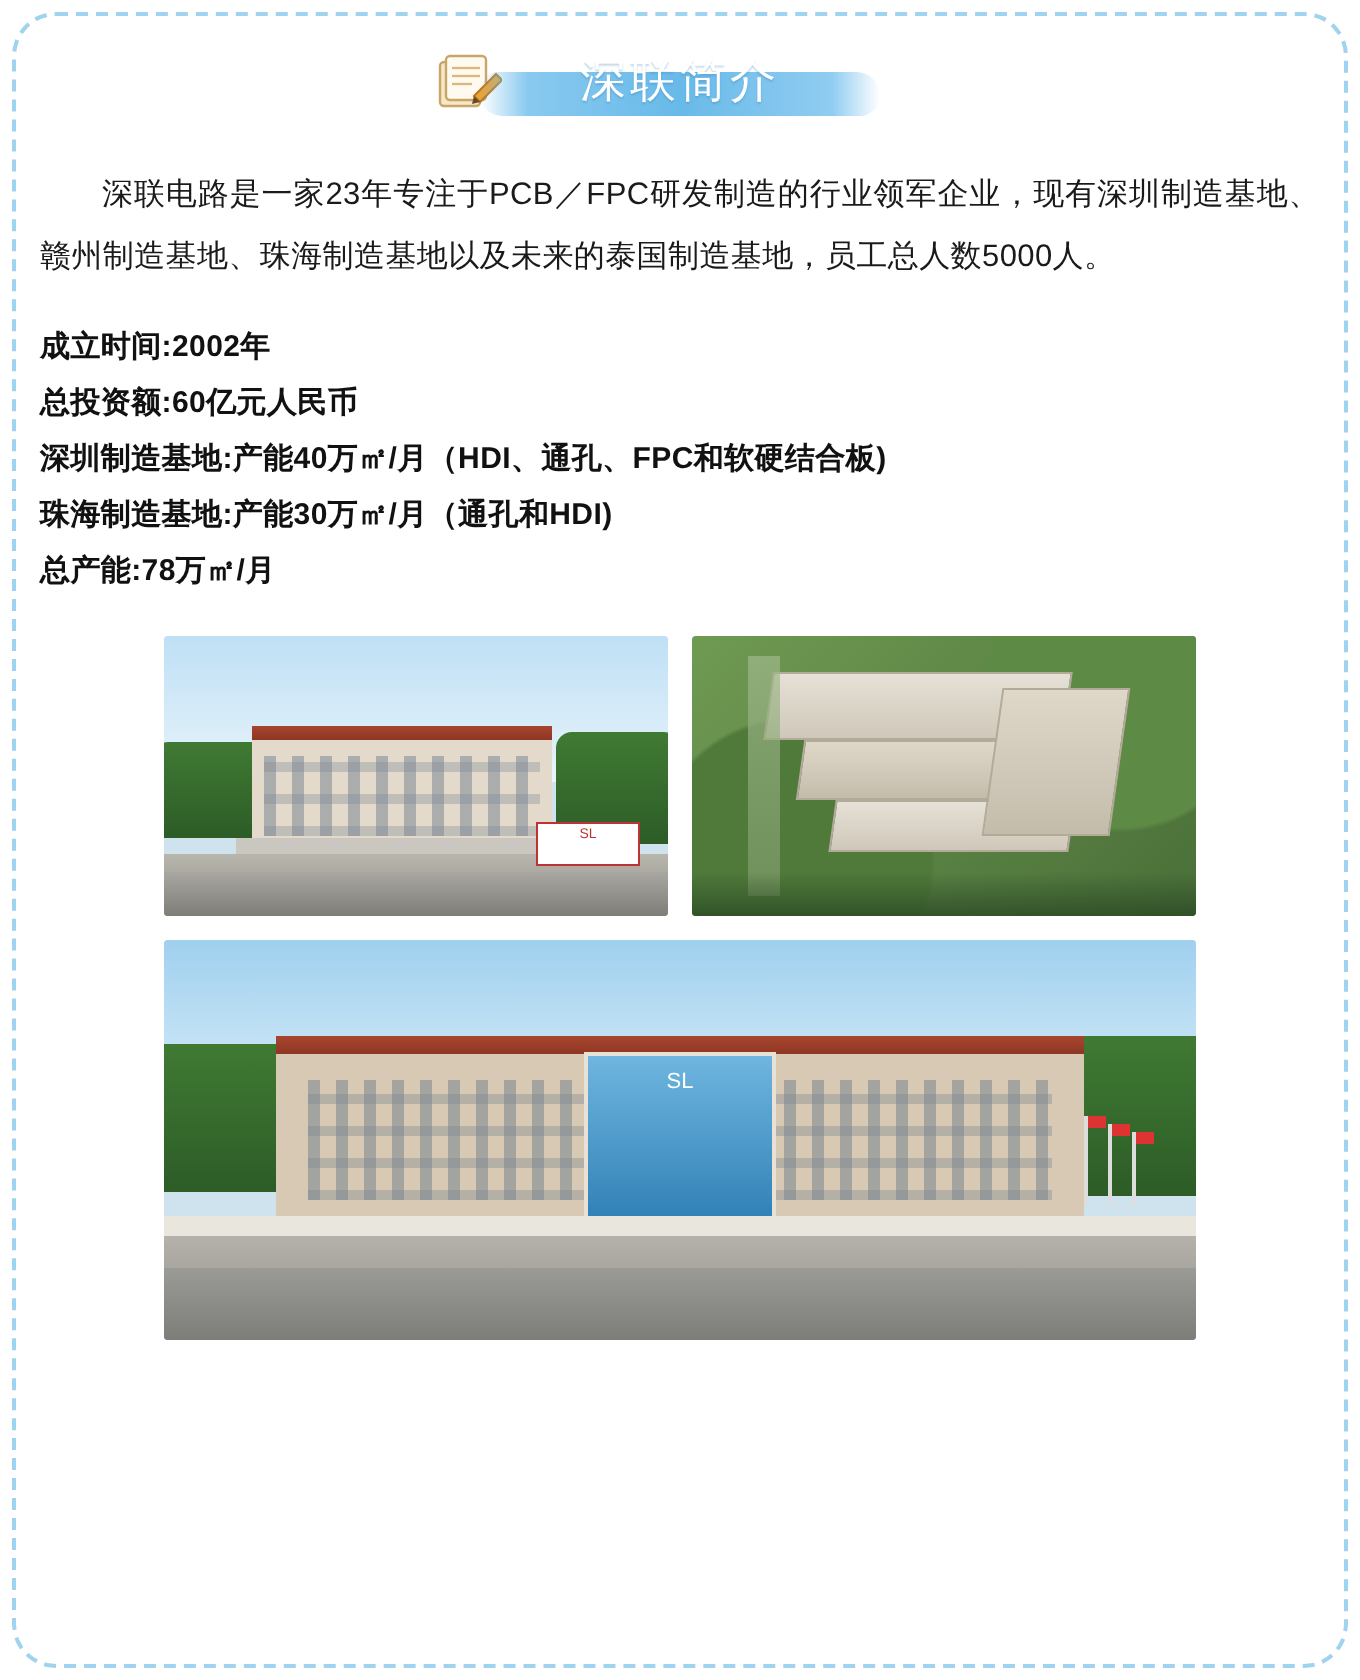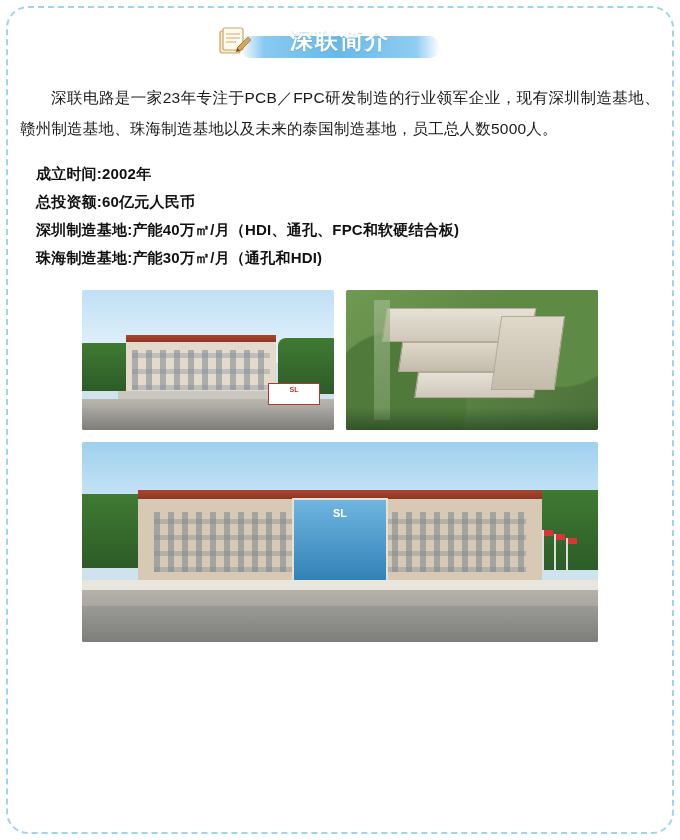--- a/index.html
+++ b/index.html
@@ -53,21 +53,21 @@
     width: 200px;
     height: 22px;
     background: linear-gradient(90deg, rgba(116,192,237,0.0) 0%, rgba(116,192,237,0.85) 12%, rgba(96,182,232,0.95) 50%, rgba(116,192,237,0.8) 88%, rgba(116,192,237,0.0) 100%);
     border-radius: 11px 14px 12px 13px;
     filter: blur(0.3px);
   }
   .title-text {
     position: relative;
     display: inline-block;
     font-size: 23px;
-    font-weight: bold;
+    font-weight: normal;
     color: #ffffff;
     letter-spacing: 2px;
     line-height: 52px;
     text-shadow: 0 1px 1px rgba(60,130,180,0.35);
   }
   .title-icon {
     position: absolute;
     left: 50%;
     margin-left: -123px;
     top: 12px;
@@ -82,21 +82,20 @@
     color: #1a1a1a;
     text-align: justify;
     text-indent: 2em;
     margin: 12px 0 2px 0;
     letter-spacing: 0.2px;
   }
 
   
   .facts {
     margin-top: 16px;
-    margin-left: 16px;
   }
   .fact {
     font-size: 15px;
     line-height: 28px;
     color: #111111;
     font-weight: bold;
     letter-spacing: 0.2px;
   }
 
   
@@ -150,21 +149,21 @@
   .redband {
     position: absolute;
     background: linear-gradient(#a8452f, #8d3724);
   }
   .sign {
     position: absolute;
     background: #ffffff;
     border: 1px solid #b33;
     color: #b33;
     font-size: 7px;
-    font-weight: bold;
+    font-weight: normal;
     text-align: center;
     line-height: 10px;
   }
   .aerial-bg {
     position: absolute; inset: 0;
     background:
       radial-gradient(circle at 20% 80%, #4f7a3a 0 30%, rgba(0,0,0,0) 31%),
       radial-gradient(circle at 85% 20%, #5d8a45 0 28%, rgba(0,0,0,0) 29%),
       linear-gradient(135deg, #6f9a52, #4a6f39);
   }
@@ -210,20 +209,21 @@
       <span class="title-text">深联简介</span>
     </div>
 
     <p class="para">深联电路是一家23年专注于PCB／FPC研发制造的行业领军企业，现有深圳制造基地、赣州制造基地、珠海制造基地以及未来的泰国制造基地，员工总人数5000人。</p>
 
     <div class="facts">
       <div class="fact">成立时间:2002年</div>
       <div class="fact">总投资额:60亿元人民币</div>
       <div class="fact">深圳制造基地:产能40万㎡/月（HDI、通孔、FPC和软硬结合板)</div>
       <div class="fact">珠海制造基地:产能30万㎡/月（通孔和HDI)</div>
+      <div class="fact">总产能:78万㎡/月</div>
     </div>
 
     <div class="img-row">
 
       <div class="photo p1">
         <div class="sky" style="height:52%"></div>
         <div class="trees" style="left:-6px; top:38%; width:70px; height:48px;"></div>
         <div class="trees" style="right:-8px; top:34%; width:64px; height:56px;"></div>
         <div class="bldg" style="left:44px; top:34%; width:150px; height:44%; background:#e3dacb;"></div>
         <div class="redband" style="left:44px; top:32%; width:150px; height:7px;"></div>

